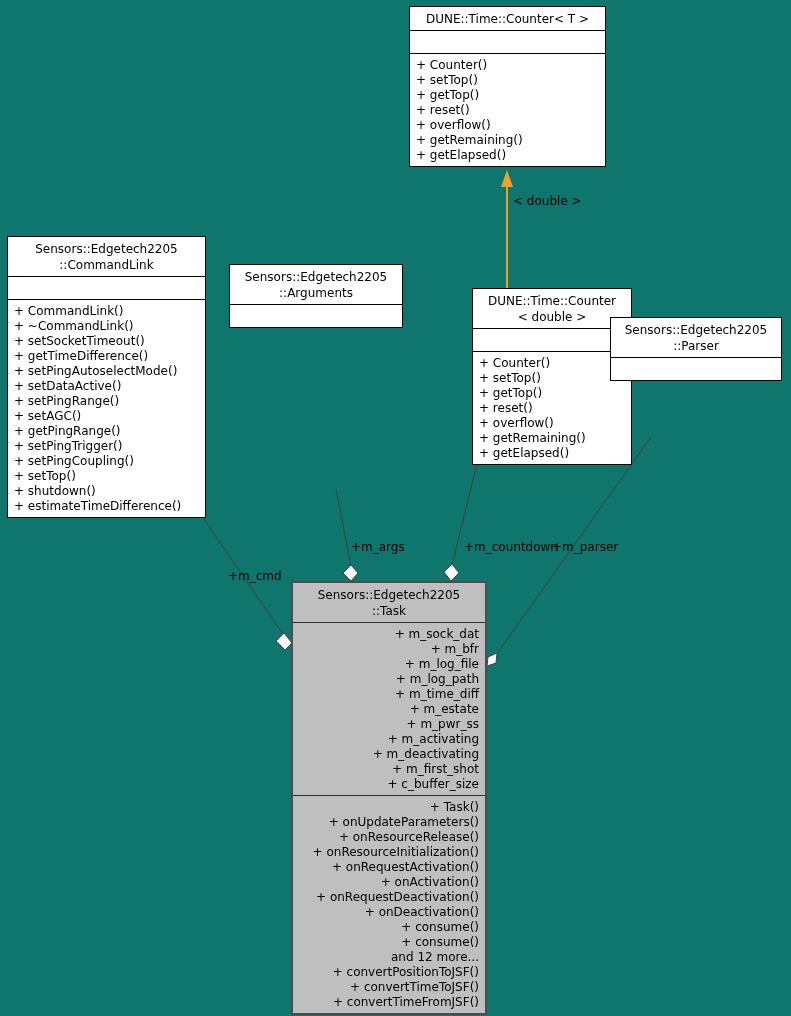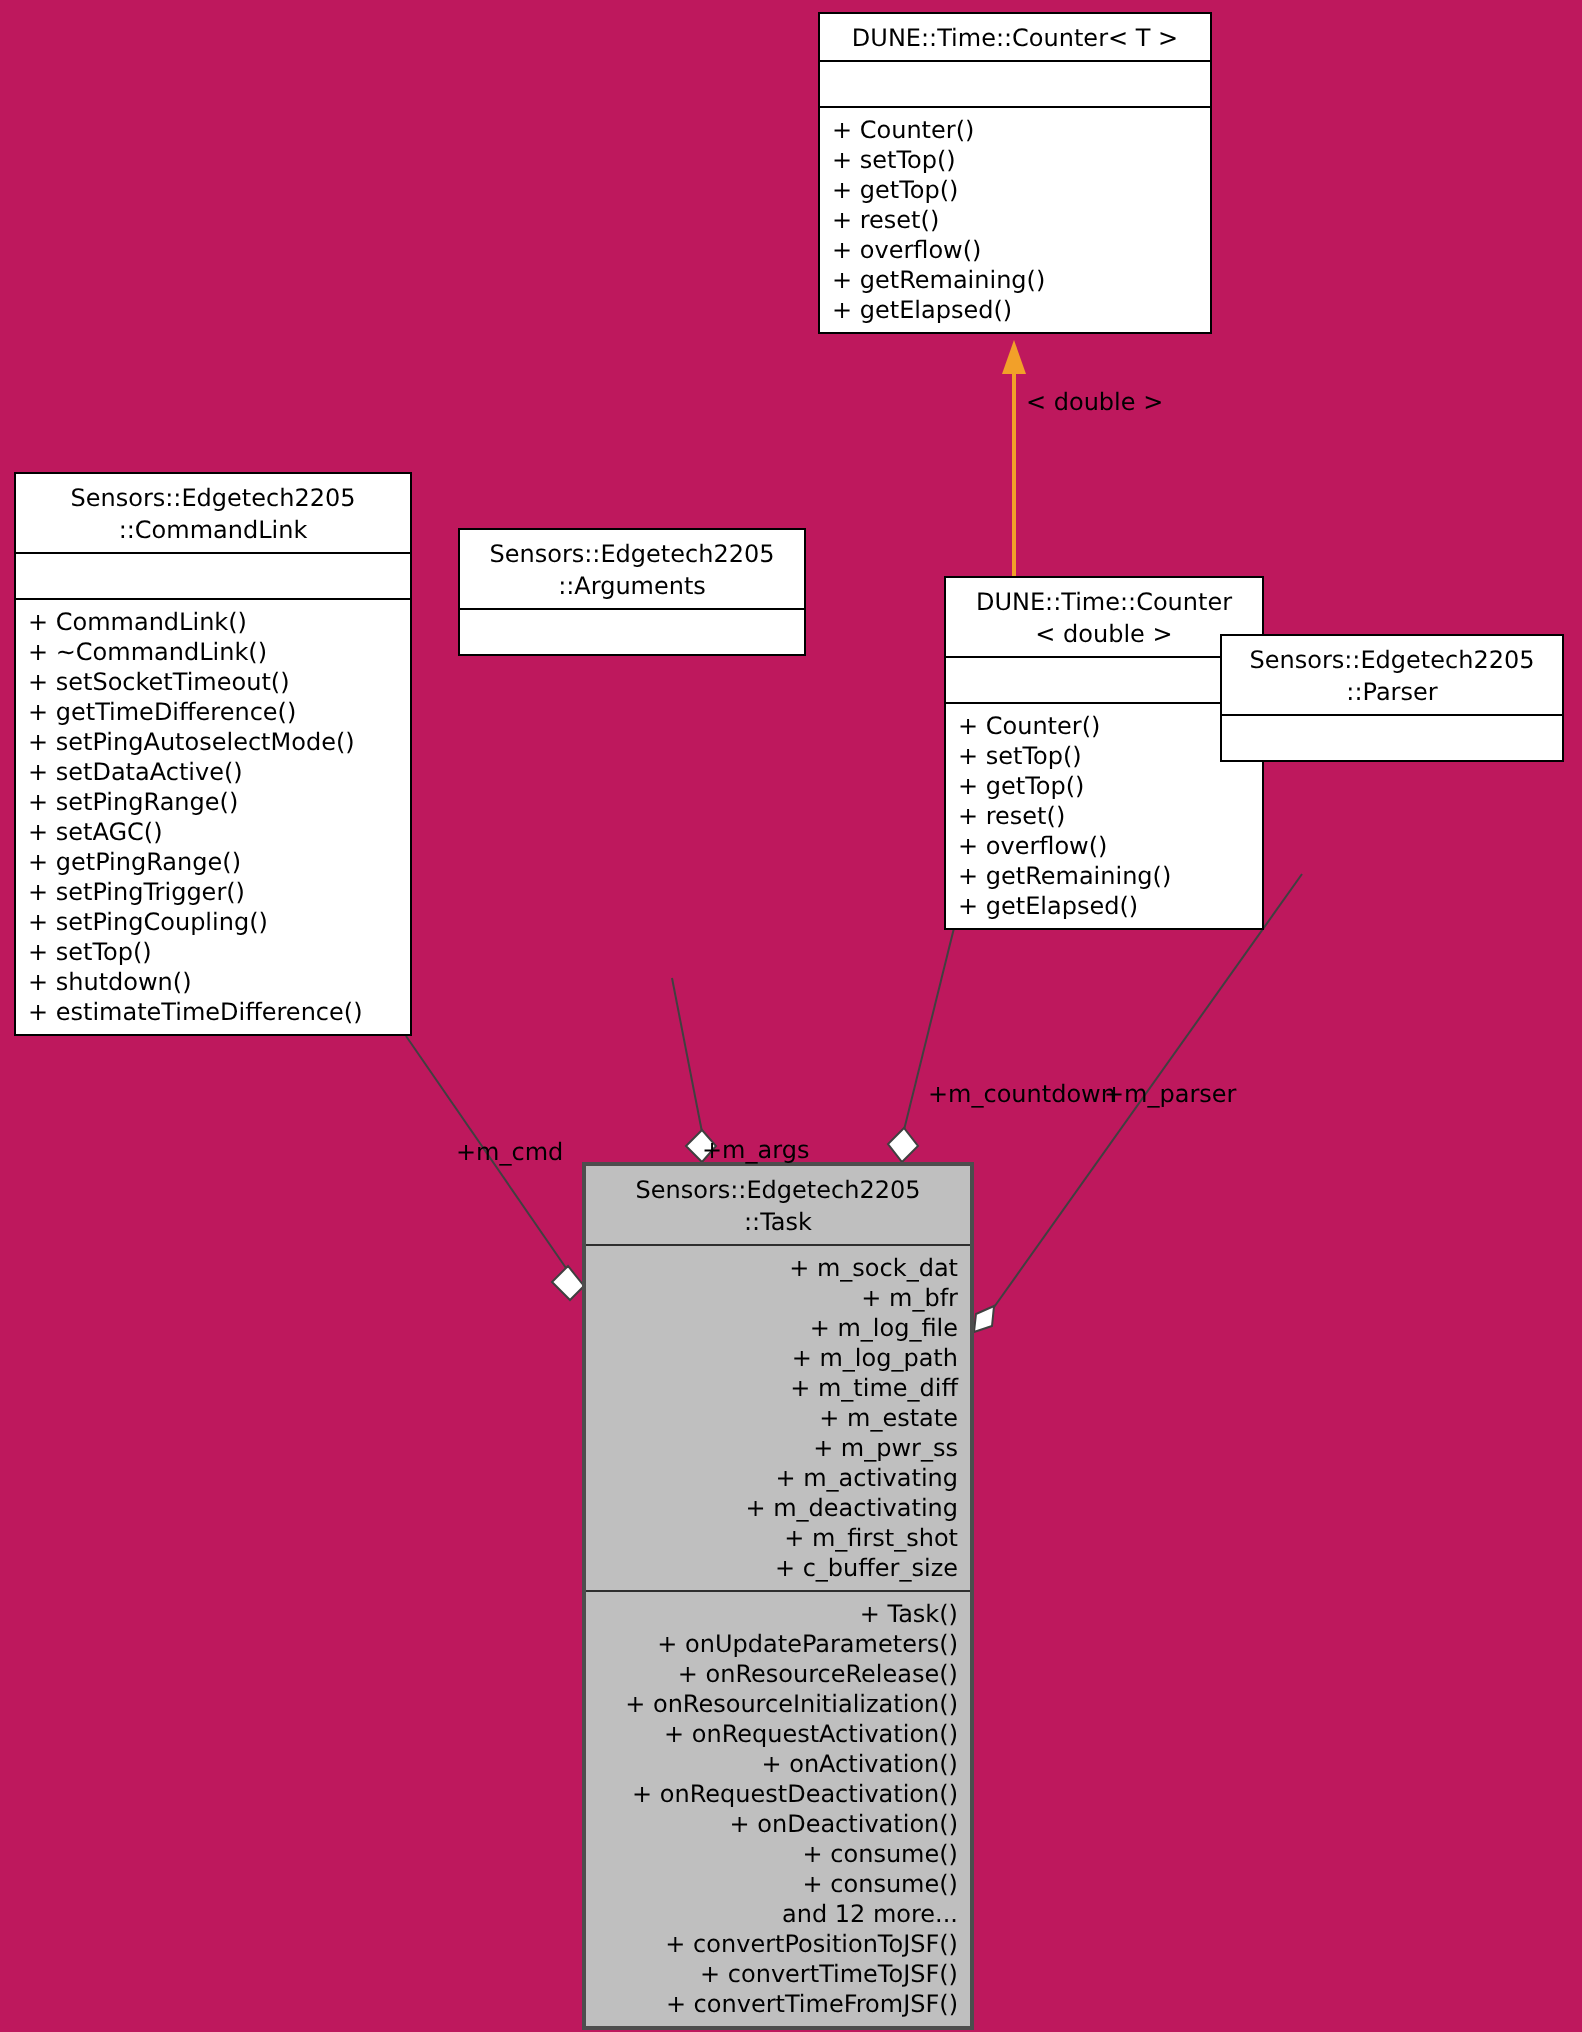--- a/index.html
+++ b/index.html
@@ -1,19 +1,19 @@
 <!DOCTYPE html>
 <html><head>
 <meta charset="utf-8">
 <style>
   html,body { margin:0; padding:0; background:#ffffff; }
   #canvas {
     position:relative; width:791px; height:1016px;
     font-family:"DejaVu Sans","Liberation Sans",sans-serif;
-    font-size:12px; color:#000; overflow:hidden; background:#be185d;
+    font-size:12px; color:#000; overflow:hidden; background:#0f766e;
   }
   #edges { position:absolute; left:0; top:0; z-index:0; }
   .class-box {
     position:absolute; z-index:1; background:#ffffff;
     border:1px solid #000; box-sizing:border-box;
   }
   .box-title { text-align:center; padding:4px 4px 3px 4px; line-height:16px; white-space:nowrap; }
   .sec { border-top:1px solid #000; padding:4px 6px 3px 6px; }
   .sec.empty { height:22px; padding:0; }
   .mline { height:15px; line-height:15px; white-space:nowrap; }
@@ -22,21 +22,21 @@
   .edge-label { position:absolute; z-index:2; white-space:nowrap; line-height:15px; }
   
   #box-counter-t      { left:409px; top:6px;   width:197px; }
   #box-command-link   { left:7px;   top:236px; width:199px; }
   #box-arguments      { left:229px; top:264px; width:174px; }
   #box-counter-double { left:428px; top:288px; width:160px;margin-left:44px; }
   #box-parser         { left:610px; top:317px; width:172px; }
   #box-task           { left:291px; top:581px; width:196px; }
   #lbl-template  { left:513px; top:194px; }
   #lbl-m-cmd     { left:228px; top:569px;text-align:right; }
-  #lbl-m-args    { left:351px; top:568px; }
+  #lbl-m-args    { left:351px; top:540px; }
   #lbl-m-countdown { left:464px; top:540px;text-align:center; }
   #lbl-m-parser  { left:552px; top:540px; }
 </style>
 </head>
 <body>
 
 <div id="canvas">
 
   <svg id="edges" width="791" height="1016">
 

